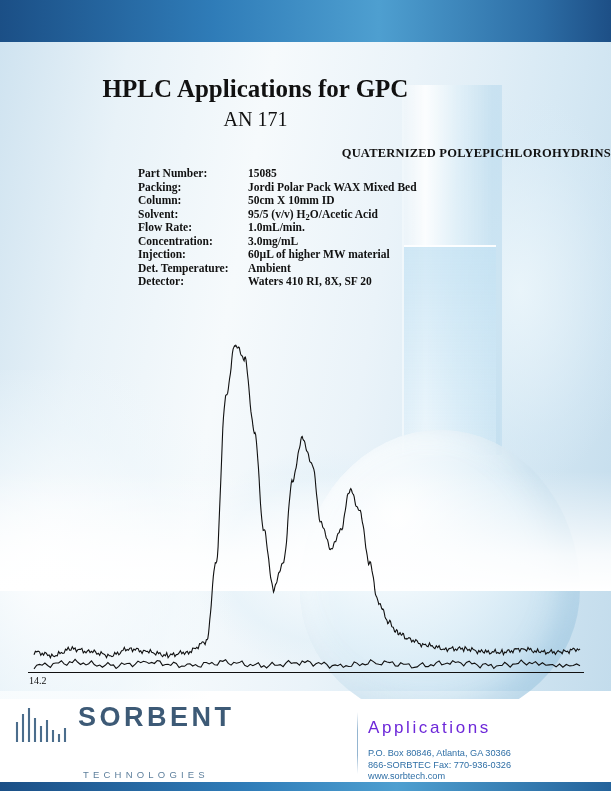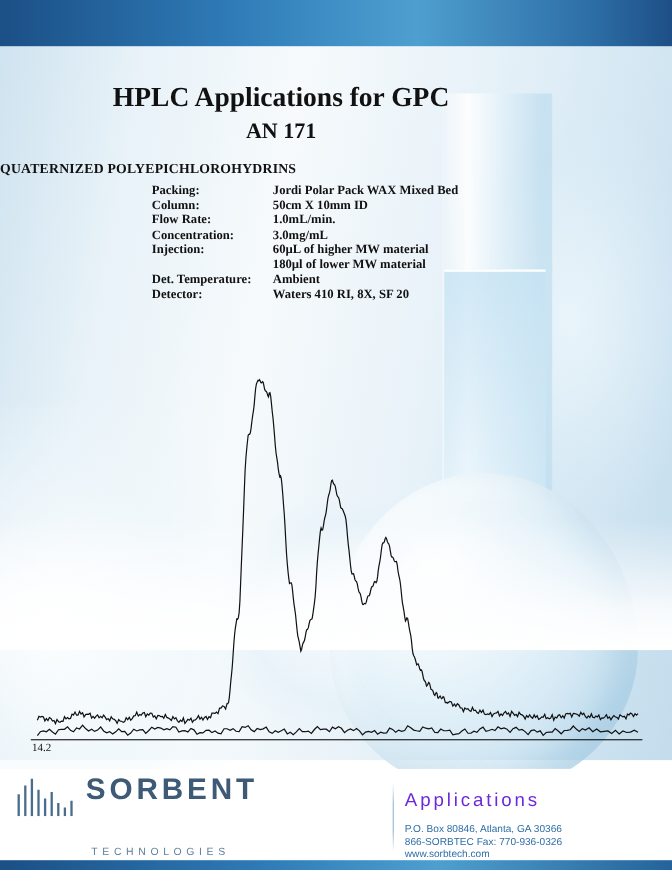--- a/index.html
+++ b/index.html
@@ -87,32 +87,32 @@
   }
   .doc-title {
     font-size: 25px;
     font-weight: bold;
     color: #111111;
     letter-spacing: 0px;
     line-height: 30px;
   }
   .doc-subtitle {
     font-size: 20px;
-    font-weight: bold;
+    font-weight: normal;
     color: #111111;
     line-height: 26px;
     margin-top: 2px;
   }
 
   
   .sample-heading {
     position: absolute;
     left: 0; top: 146px;
     width: 611px;
-    text-align: left;
+    text-align: right;
     font-size: 12.5px;
     font-weight: bold;
     color: #111111;
     letter-spacing: 0.2px;
   }
 
   
   .params {
     position: absolute;
     left: 138px; top: 167px;
@@ -239,43 +239,47 @@
   <div class="title-block">
     <div class="doc-title">HPLC Applications for GPC</div>
     <div class="doc-subtitle">AN 171</div>
   </div>
 
   <div class="sample-heading">QUATERNIZED POLYEPICHLOROHYDRINS</div>
 
   <div class="params">
     <table>
       <tbody>
+          <tr>
+        <td class="label">Part Number:</td>
+        <td class="value">15085</td>
+      </tr>
       <tr>
         <td class="label">Packing:</td>
         <td class="value">Jordi Polar Pack WAX Mixed Bed</td>
       </tr>
       <tr>
         <td class="label">Column:</td>
         <td class="value">50cm X 10mm ID</td>
       </tr>
       <tr>
+        <td class="label">Solvent:</td>
+        <td class="value"><span>95/5 (v/v) H</span><sub>2</sub><span>O/Acetic Acid</span></td>
+      </tr>
+      <tr>
         <td class="label">Flow Rate:</td>
         <td class="value">1.0mL/min.</td>
       </tr>
       <tr>
         <td class="label">Concentration:</td>
         <td class="value">3.0mg/mL</td>
       </tr>
       <tr>
         <td class="label">Injection:</td>
         <td class="value">60µL of higher MW material</td>
-      </tr>
-      <tr>
-        <td class="label"></td>
-        <td class="value">180µl of lower MW material</td>
       </tr>
       <tr>
         <td class="label">Det. Temperature:</td>
         <td class="value">Ambient</td>
       </tr>
       <tr>
         <td class="label">Detector:</td>
         <td class="value">Waters 410 RI, 8X, SF 20</td>
       </tr>
     </tbody>

